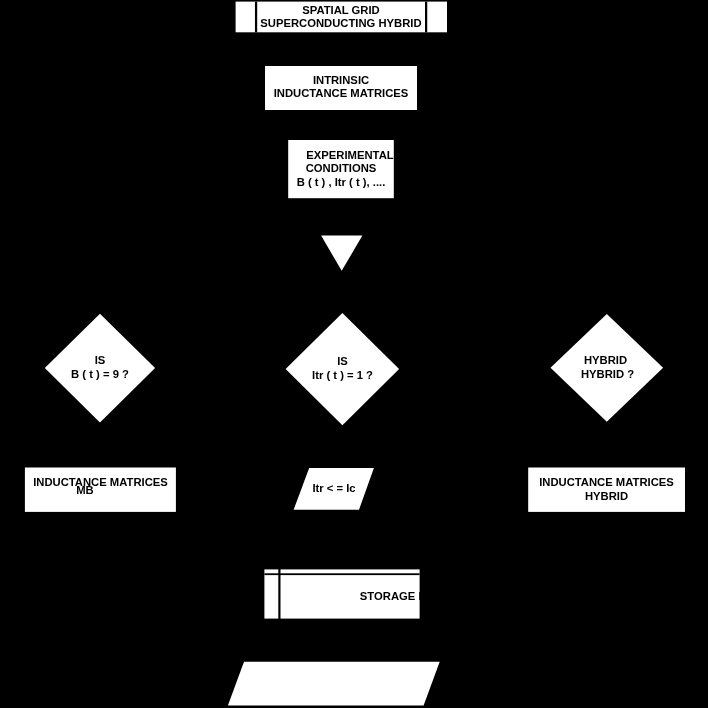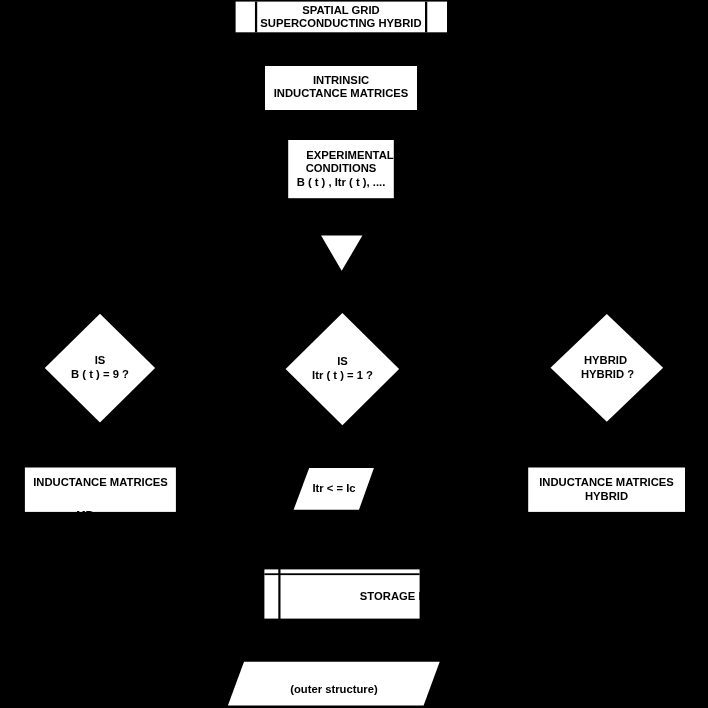--- a/index.html
+++ b/index.html
@@ -66,24 +66,23 @@
 <div class="tl" style="left:45px;top:355.0px;width:110px;">IS</div>
 <div class="tl" style="left:45px;top:368.5px;width:110px;">B ( t ) = 9 ?</div>
 
 <div class="tl" style="left:286px;top:356.2px;width:113px;">IS</div>
 <div class="tl" style="left:286px;top:369.9px;width:113px;">Itr ( t ) = 1 ?</div>
 
 <div class="tl" style="left:549px;top:354.7px;width:113px;">HYBRID</div>
 <div class="tl" style="left:550.5px;top:368.7px;width:113px;">HYBRID ?</div>
 
 <div class="tl" style="left:25px;top:476.8px;width:151px;">INDUCTANCE MATRICES</div>
-<div class="tl" style="left:25px;top:510px;width:120px;">MB</div>
+<div class="tl" style="left:25px;top:485px;width:120px;">MB</div>
 
 <div class="tl" style="left:301px;top:482.8px;width:66px;">Itr &lt; = Ic</div>
 
 <div class="tl" style="left:528px;top:476.8px;width:157px;">INDUCTANCE MATRICES</div>
 <div class="tl" style="left:528px;top:490.8px;width:157px;">HYBRID</div>
 
 <div class="tl" style="left:290px;top:590.9px;width:158px;text-align:right;">STORAGE DATA</div>
 
-<div class="tl" style="left:236px;top:684px;width:196px;">(outer structure)</div>
 
 </div>
 
 </body></html>

